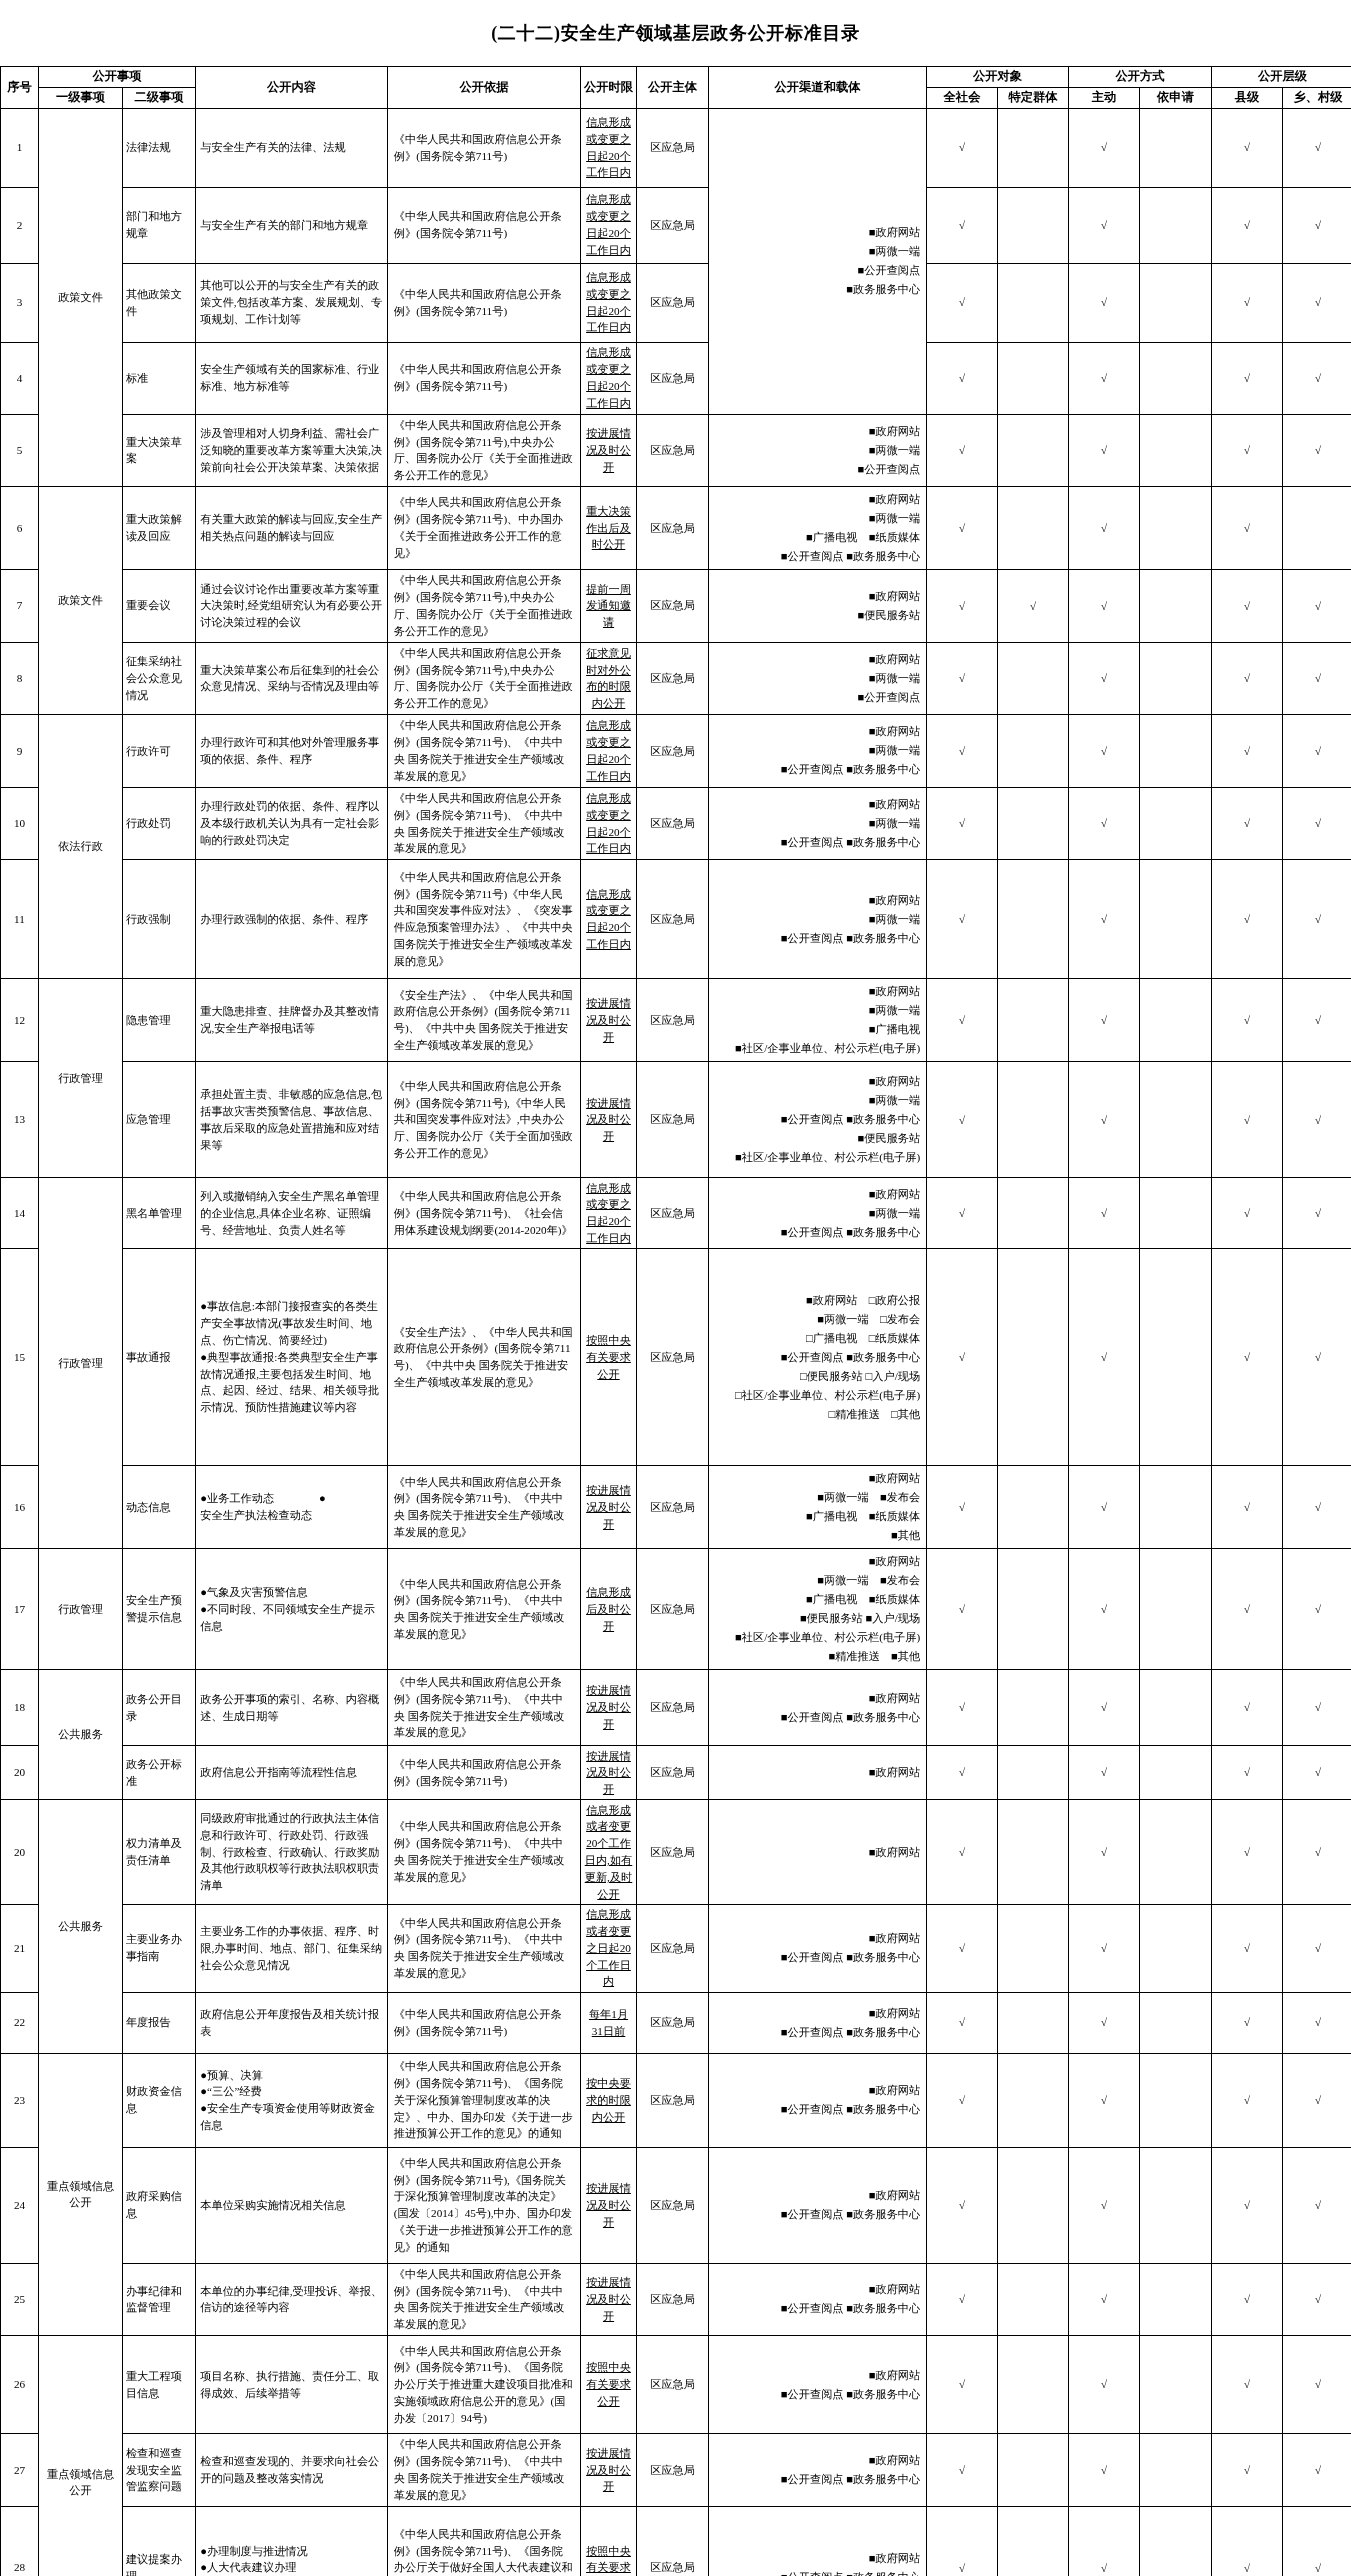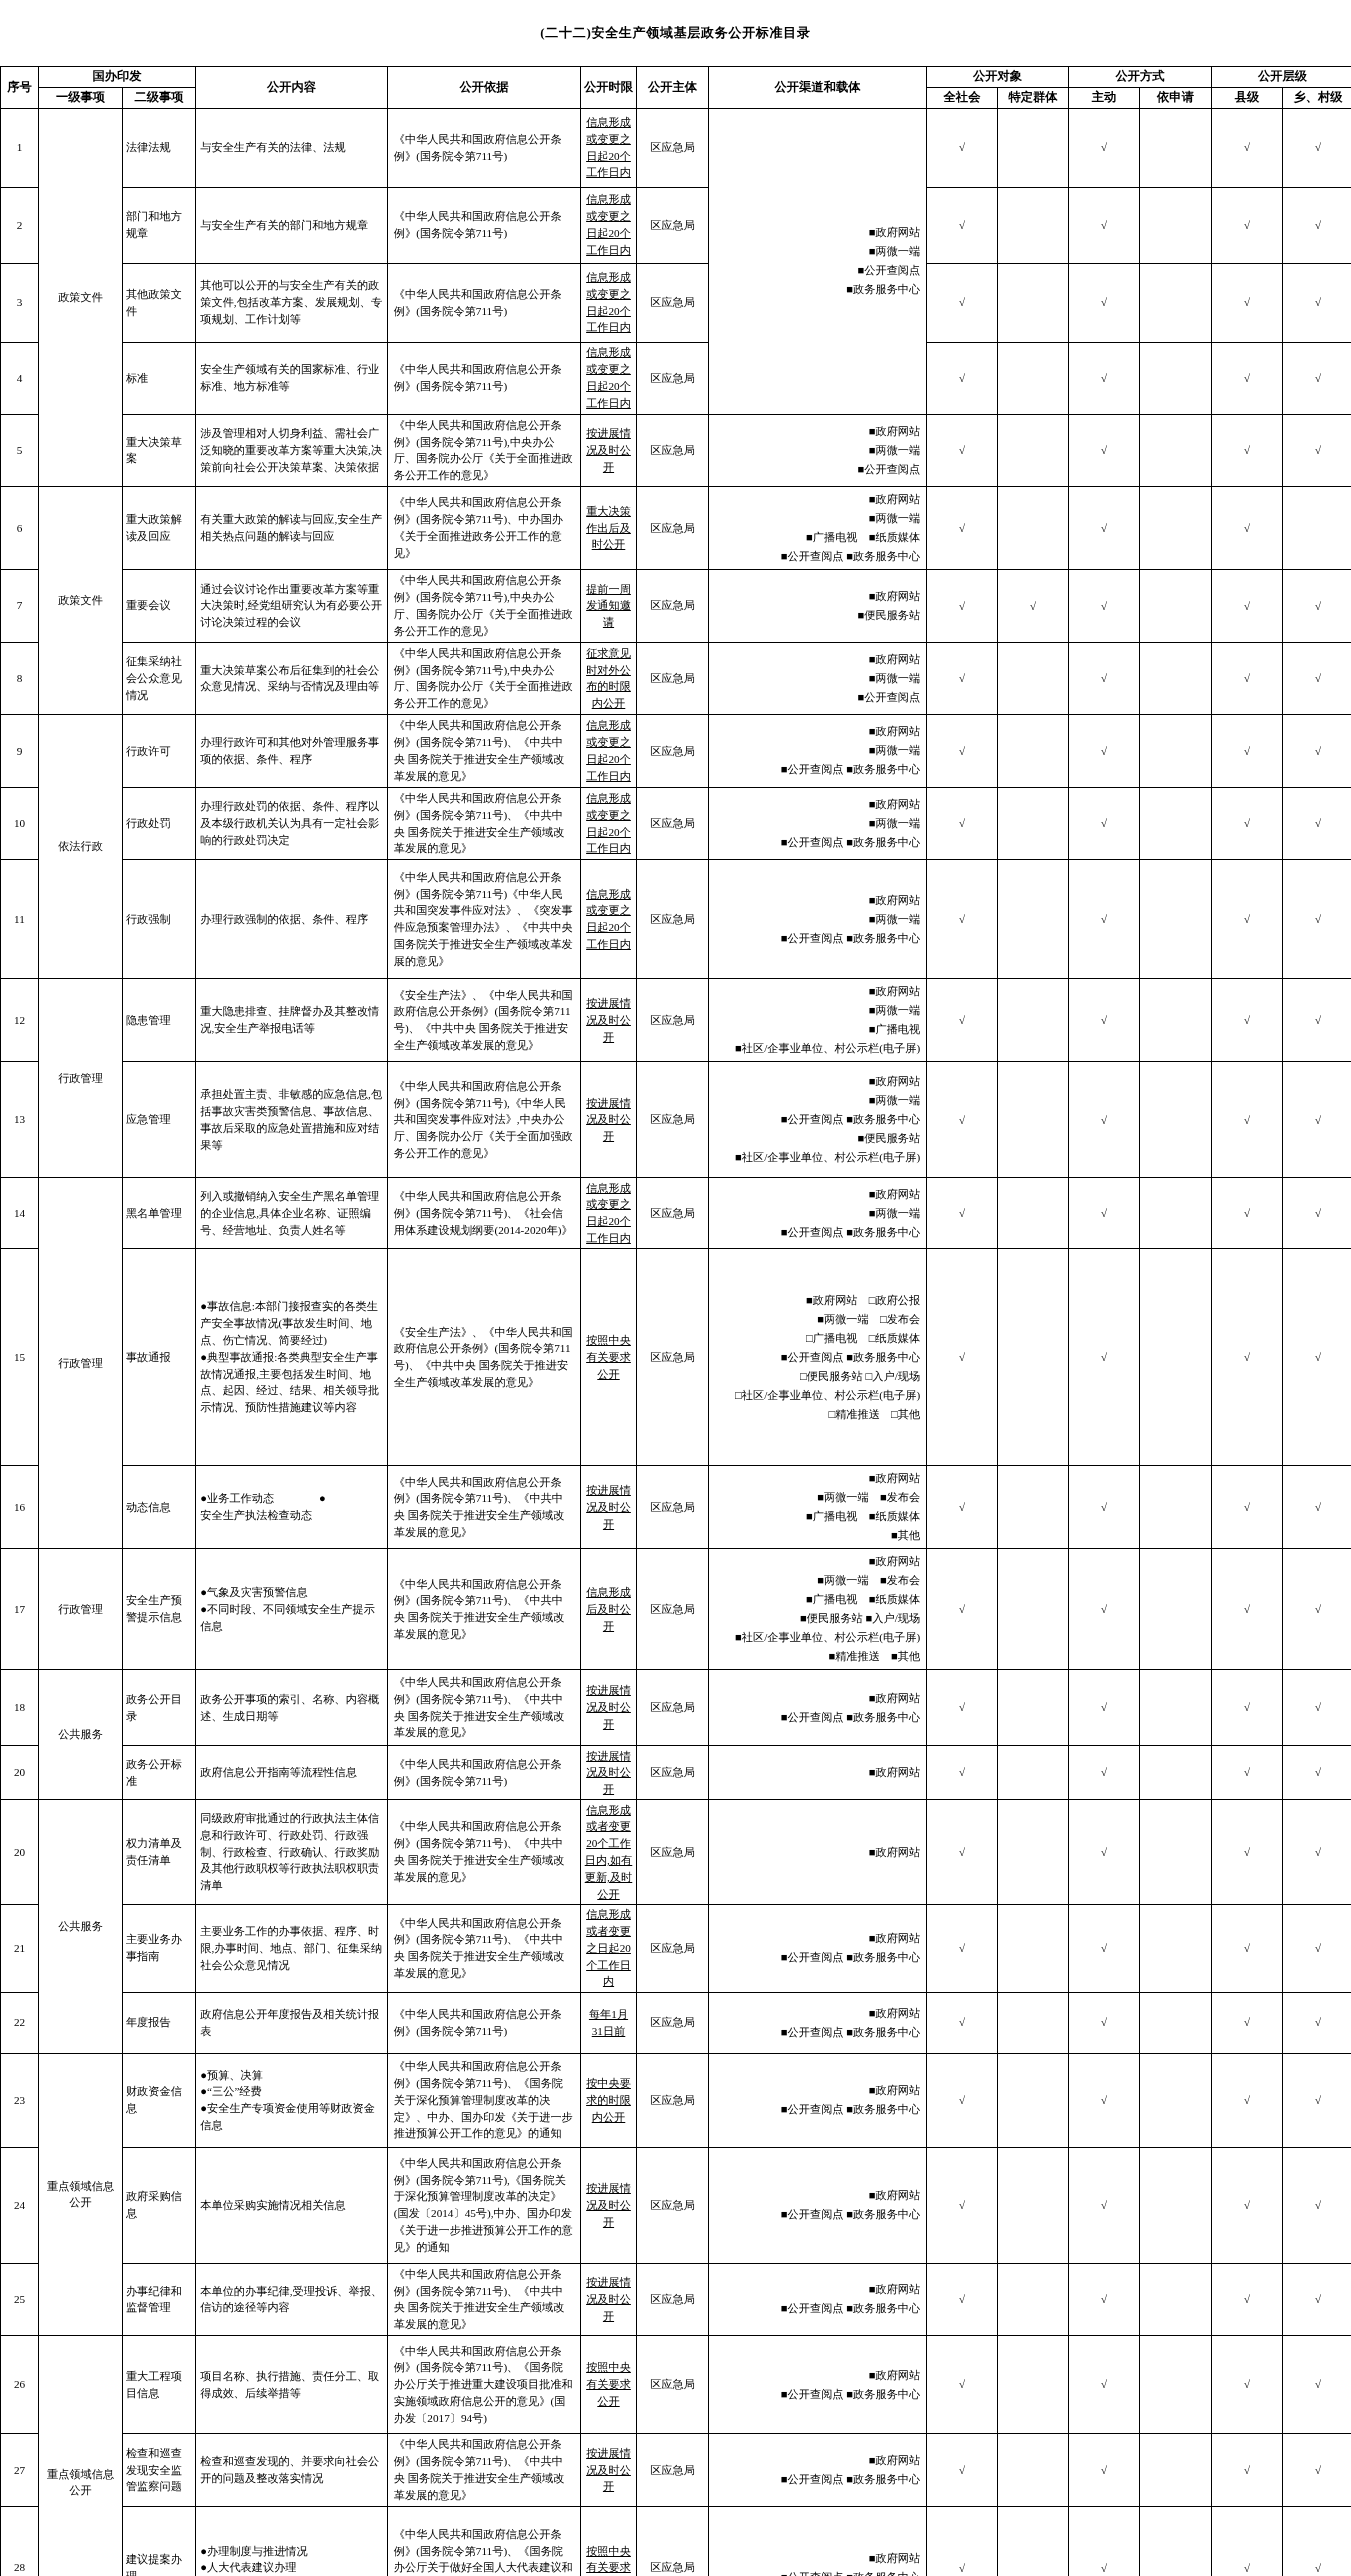--- a/index.html
+++ b/index.html
@@ -1,19 +1,19 @@
 <!DOCTYPE html>
 <html style="font-size:11.6px"><head>
 <meta charset="utf-8">
 <style>
   html,body{margin:0;padding:0;background:#ffffff;}
   body{width:1351px;font-family:"Liberation Serif","DejaVu Serif",serif;color:#000;}
   .page{width:1351px;}
   .doc-title{height:66px;display:flex;align-items:center;justify-content:center;
-    font-size:13px;font-weight:bold;letter-spacing:0.7px;}
+    font-size:18px;font-weight:bold;letter-spacing:0.7px;}
   table{border-collapse:collapse;table-layout:fixed;width:1351px;border:1.4px solid #000;}
   th,td{border:0.7px solid #000;vertical-align:middle;overflow:hidden;}
   thead th{font-size:12.3px;font-weight:bold;text-align:center;padding:1.4px 0.7px;}
   thead tr:first-child th{border-top:1.4px solid #000;}
   td{font-size:11.2px;line-height:1.5;}
   td.num{text-align:center;font-family:"Liberation Serif",serif;}
   td.l1{text-align:center;padding:0 5.8px;margin-left:24px;}
   td.l2{text-align:left;padding:1.4px 2.9px;}
   td.content{text-align:left;padding:2.2px 4.3px;white-space:pre-wrap;}
   td.basis{text-align:left;padding:2.2px 5.8px;white-space:pre-wrap;margin-left:30px;}
@@ -42,21 +42,21 @@
       <col style="width:71px">
         <col style="width:71px">
         <col style="width:71px">
       <col style="width:72px">
         <col style="width:71px">
         <col style="width:71px">
     </colgroup>
     <thead>
       <tr>
         <th rowspan="2">序号</th>
-        <th colspan="2">国办印发</th>
+        <th colspan="2">公开事项</th>
         <th rowspan="2">公开内容</th>
         <th rowspan="2">公开依据</th>
         <th rowspan="2">公开时限</th>
         <th rowspan="2">公开主体</th>
         <th rowspan="2">公开渠道和载体</th>
         <th colspan="2">公开对象</th>
         <th colspan="2">公开方式</th>
         <th colspan="2">公开层级</th>
       </tr>
       <tr>

